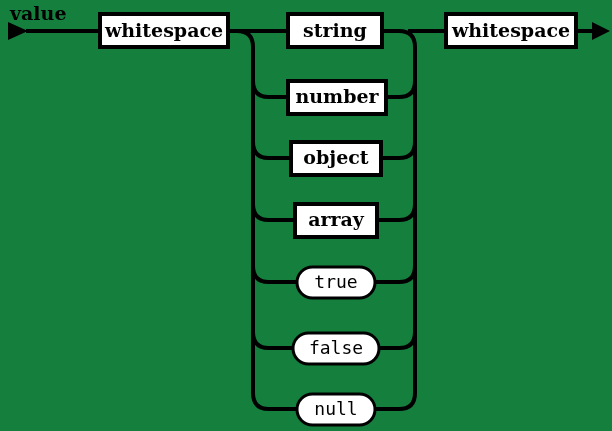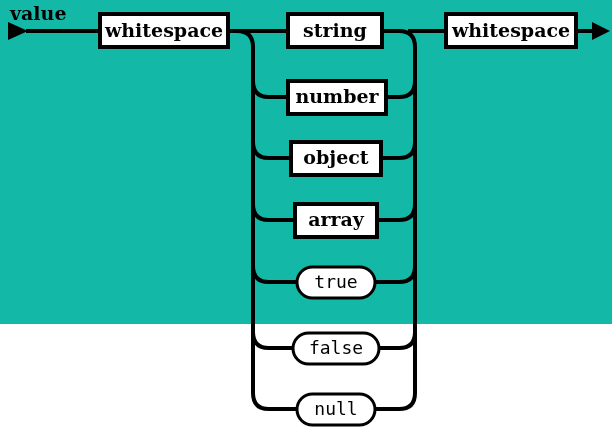--- a/index.html
+++ b/index.html
@@ -10,22 +10,22 @@
   }
   body {
     width: 612px;
     height: 431px;
     overflow: hidden;
     font-family: "DejaVu Sans", sans-serif;
   }
   #diagram-root {
     position: relative;
     width: 612px;
-    height: 324px;
-    background: #14b8a6;
+    height: 431px;
+    background: #15803d;
   }
   svg.rail-canvas {
     position: absolute;
     left: 0;
     top: 0;
     width: 612px;
     height: 431px;
   }
   .rail {
     fill: none;

